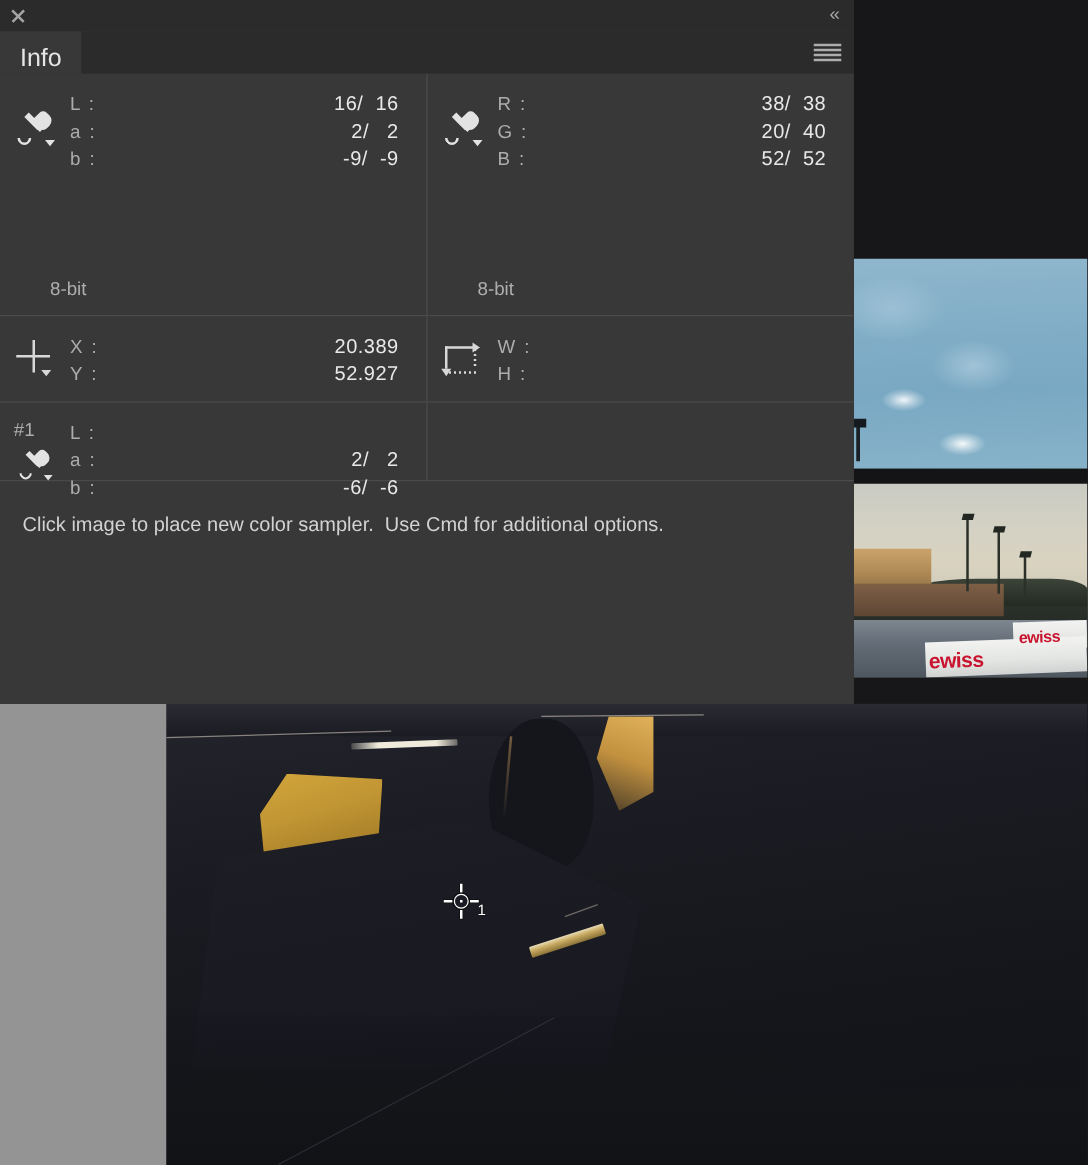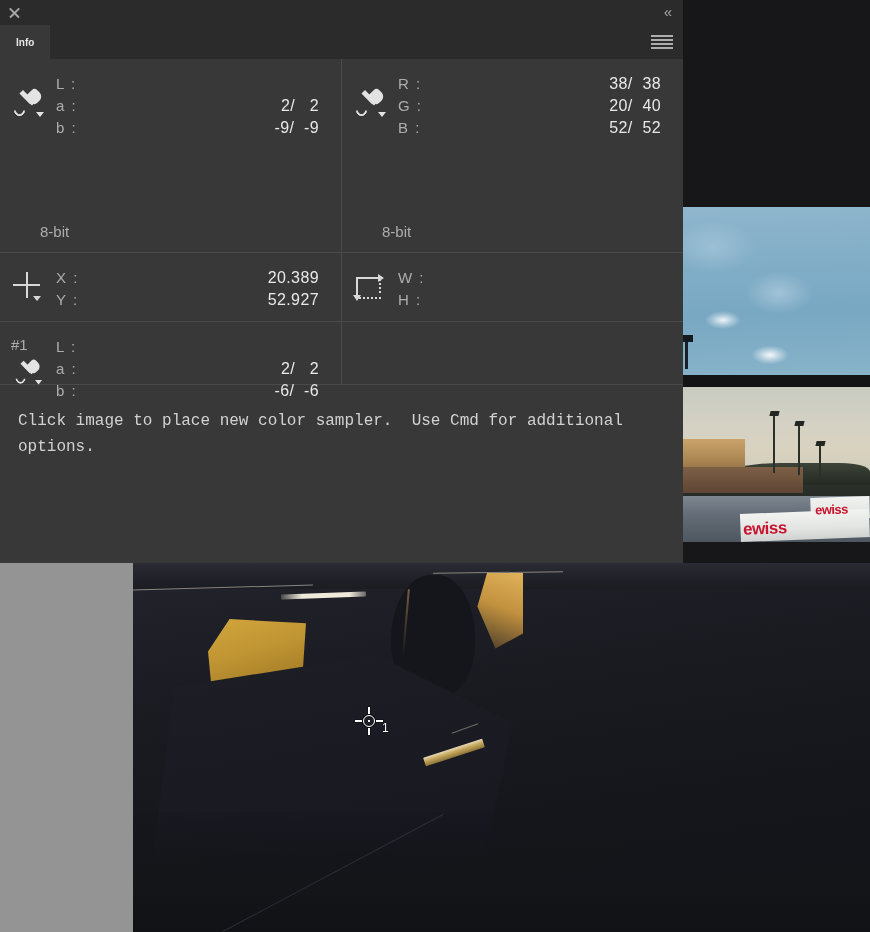--- a/index.html
+++ b/index.html
@@ -340,24 +340,24 @@
   .tab-strip {
     position: relative;
     height: 34px;
     background: #2b2b2b;
     flex: none;
     display: flex;
     align-items: stretch;
   }
   .tab {
     display: flex;
-    align-items: center;
+    align-items: flex-end;
     padding: 0 16px;
-    font-size: 10px;
-    font-weight: bold;
+    font-size: 20px;
+    font-weight: normal;
     color: #a8a8a8;
     cursor: pointer;
     user-select: none;
   }
   .tab.active {
     background: #383838;
     color: #e6e6e6;
   }
   .panel-menu-btn {
     position: absolute;
@@ -591,21 +591,20 @@
     top: 327px;
     right: 0;
     bottom: 0;
     padding: 22px 30px 0 18px;
   }
   .hint-text {
     color: #d2d2d2;
     font-size: 16px;
     line-height: 26px;
     white-space: pre-wrap;
-    font-family: Liberation Mono, monospace;
   }
 </style>
 </head>
 <body>
 
 <div id="root">
 
   <div class="canvas-backdrop"></div>
 
   <div class="photo-sky">
@@ -692,20 +691,21 @@
               <div class="bulb"></div>
                 <div class="stem"></div>
                 <div class="stem2"></div>
               <div class="tipcurl"></div>
                 <div class="caret"></div>
             </div>
           </div>
           <div class="cell-rows">
             <div class="readout-row">
               <span class="rlabel">L :</span>
+              <span class="rvals">16/  16</span>
             </div>
             <div class="readout-row">
               <span class="rlabel">a :</span>
               <span class="rvals">2/   2</span>
             </div>
             <div class="readout-row">
               <span class="rlabel">b :</span>
               <span class="rvals">-9/  -9</span>
             </div>
           </div>

